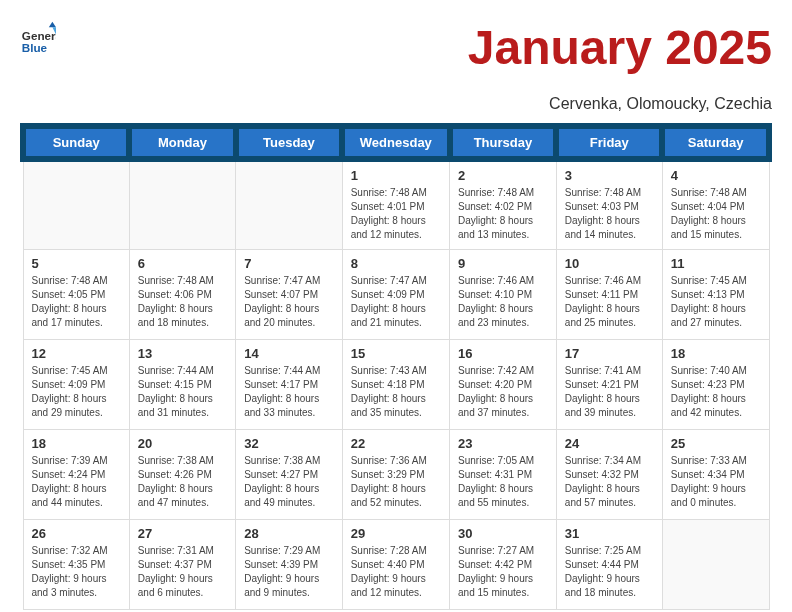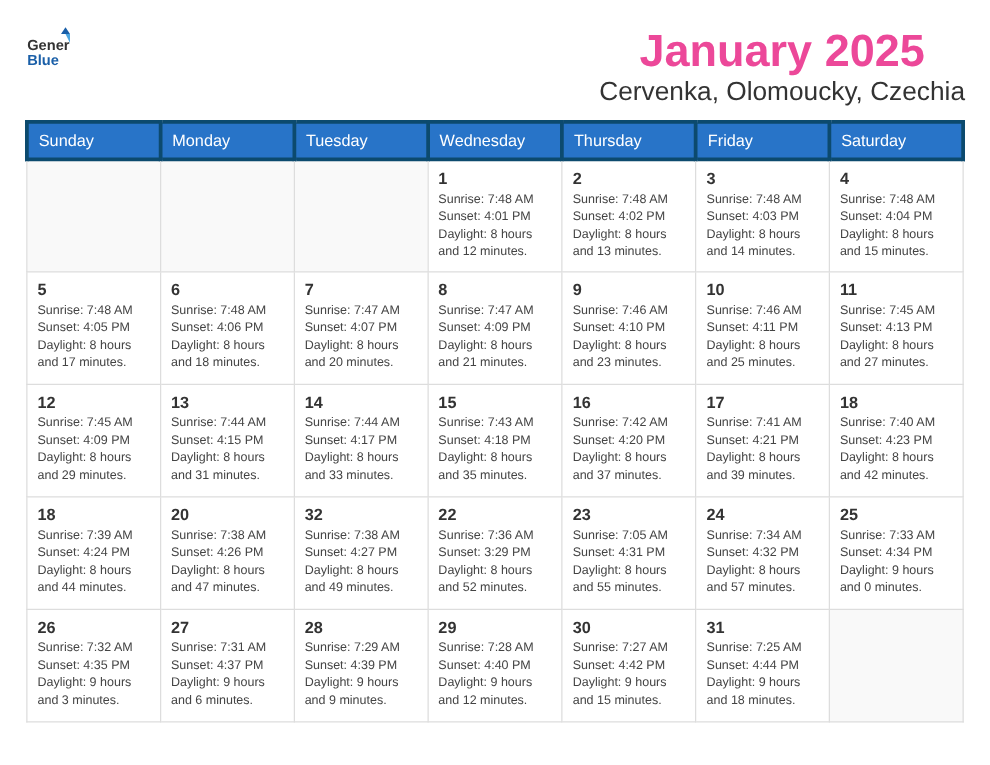--- a/index.html
+++ b/index.html
@@ -22,41 +22,42 @@
       gap: 6px;
     }
     .logo-icon {
       width: 36px;
       height: 36px;
     }
     .title-area {
       text-align: right;
     }
     .month-title {
-      font-size: 36px;
+      font-size: 48px;
       font-weight: bold;
-      color: #ec4899;
+      color: #b91c1c;
       text-align: center;
     }
     .subtitle {
-      font-size: 21px;
+      font-size: 16px;
       color: #333;
+      margin-top: 20px;
     }
     .calendar {
       width: 100%;
       border-collapse: collapse;
     }
     .calendar th {
       background-color: #2874c8;
       color: #fff;
-      text-align: left;
+      text-align: center;
       padding: 6px 8px;
       font-size: 13px;
-      font-weight: normal;
-      border: 3px solid #0c4a6e;
+      font-weight: bold;
+      border: 6px solid #0c4a6e;
     }
     .calendar td {
       vertical-align: top;
       padding: 6px 8px;
       border: 1px solid #ddd;
       width: 108px;
       font-size: 10.5px;
       color: #333;
       background: #fff;
       height: 90px;

